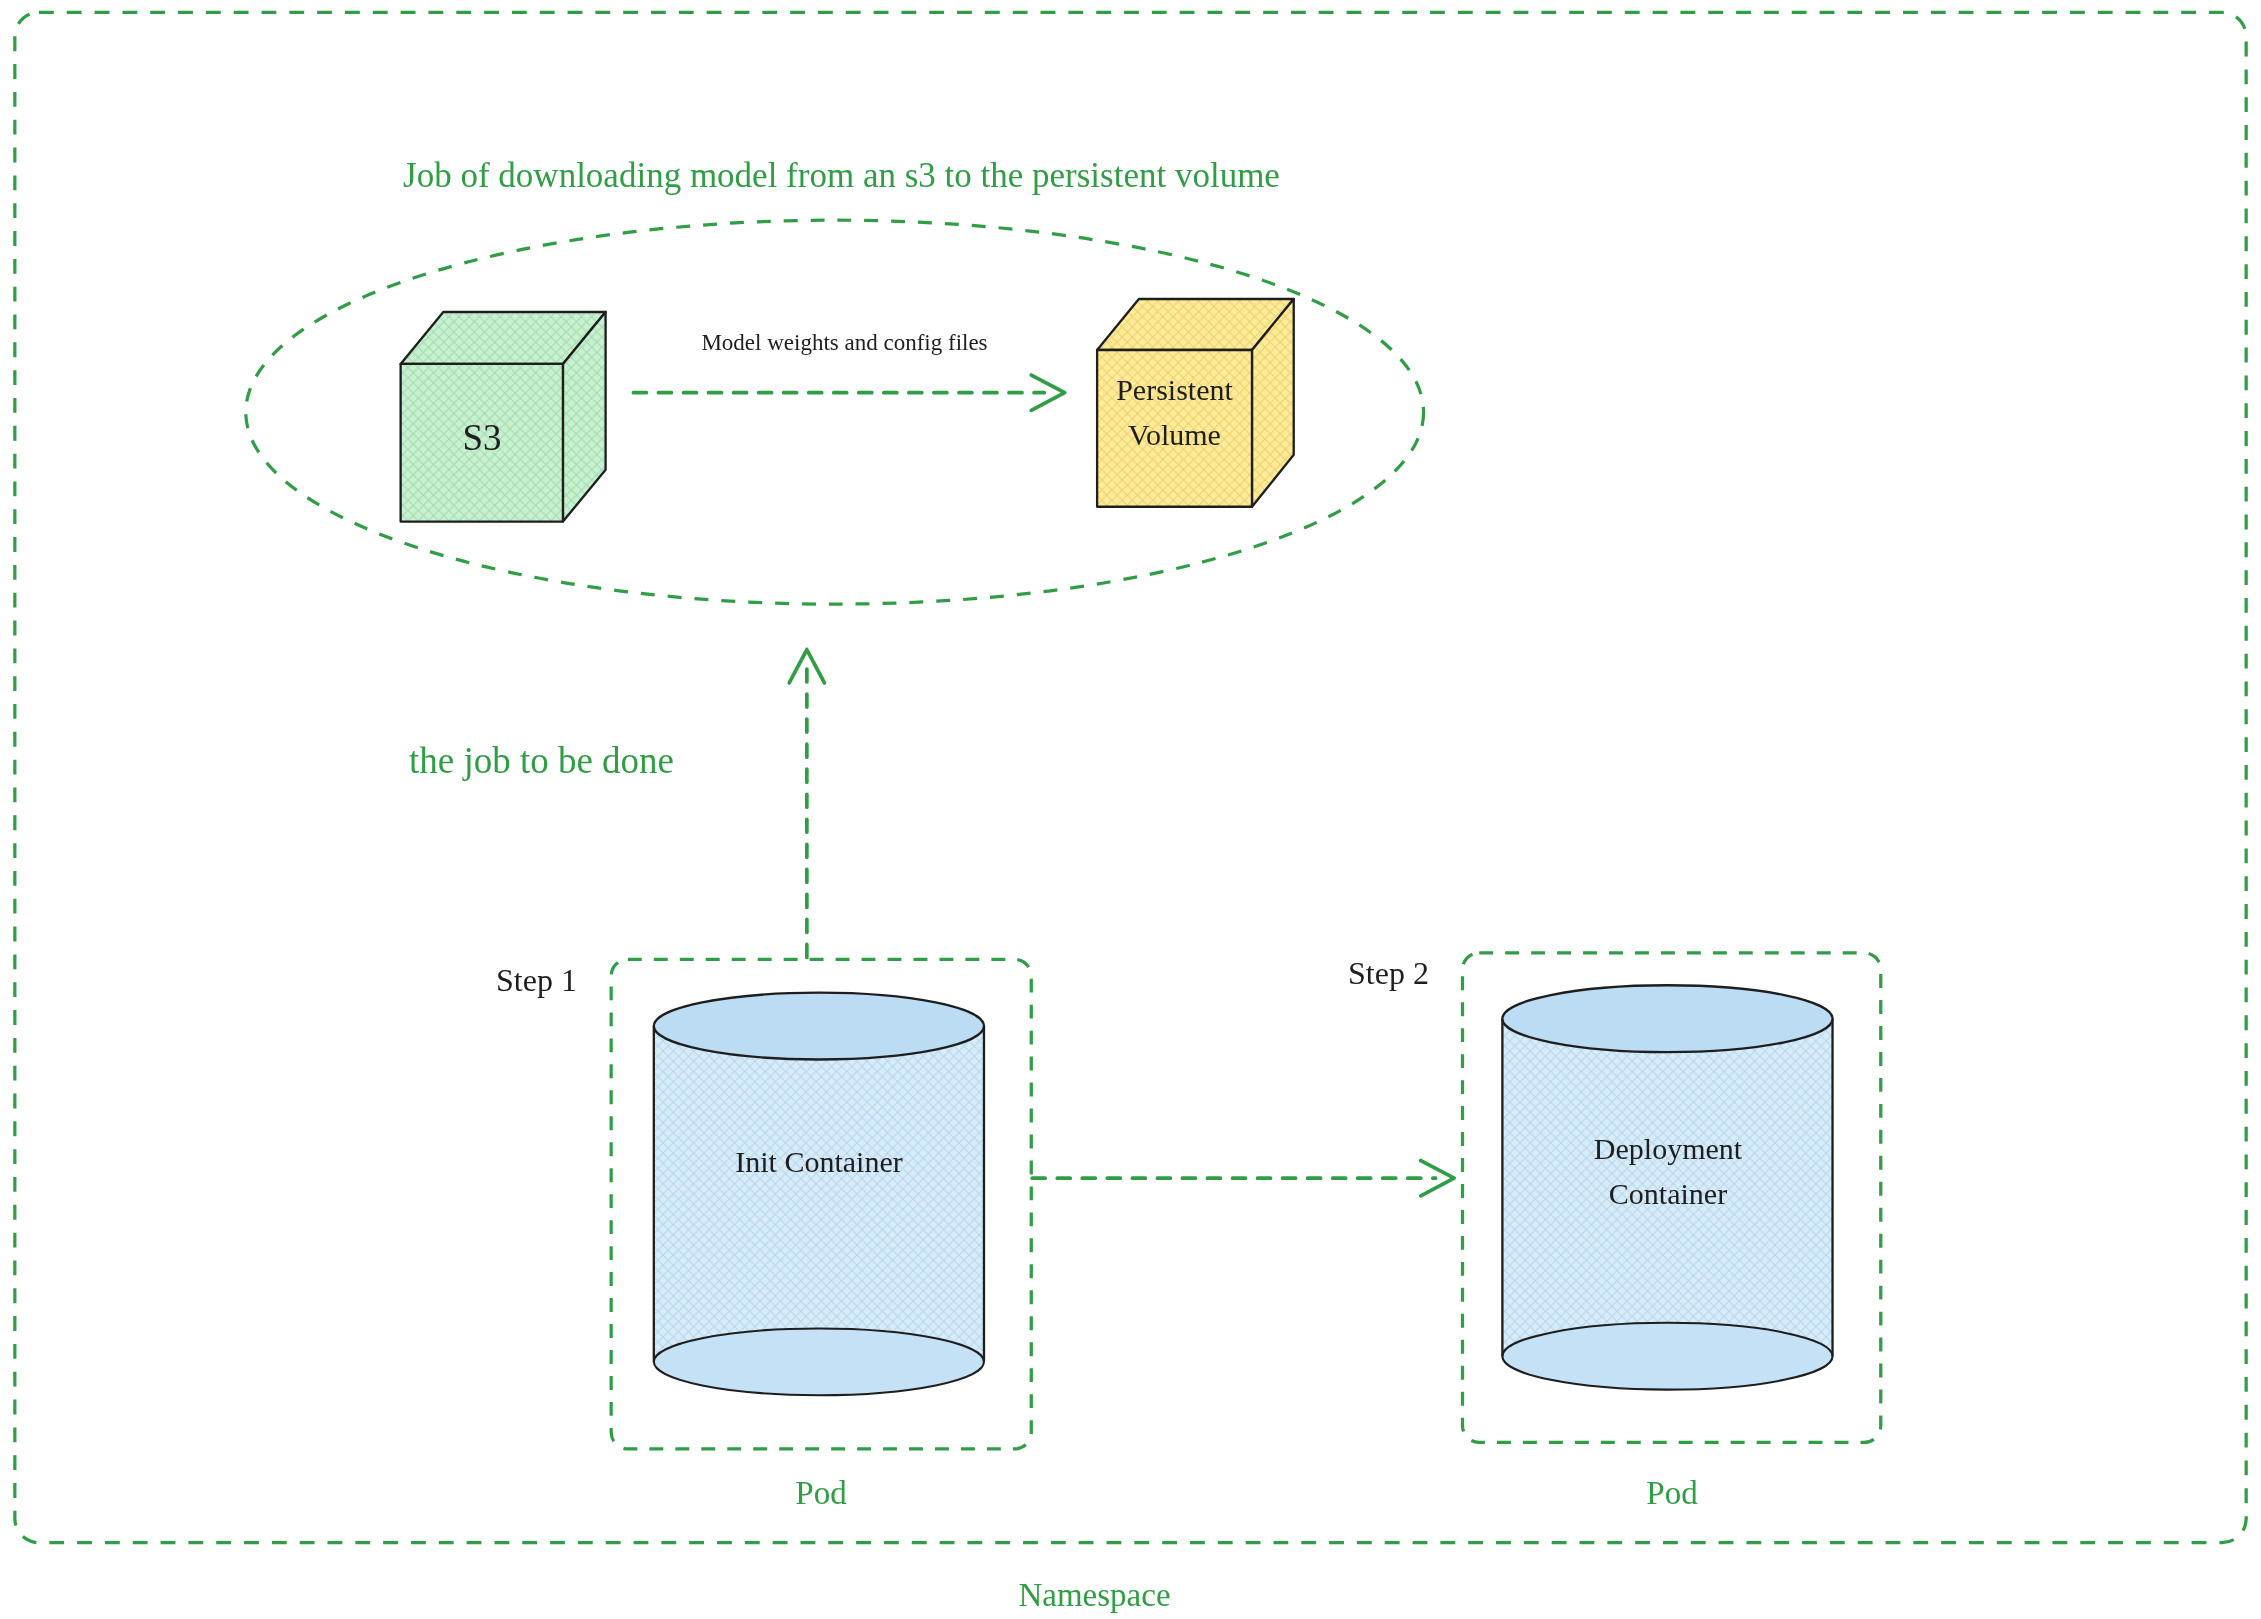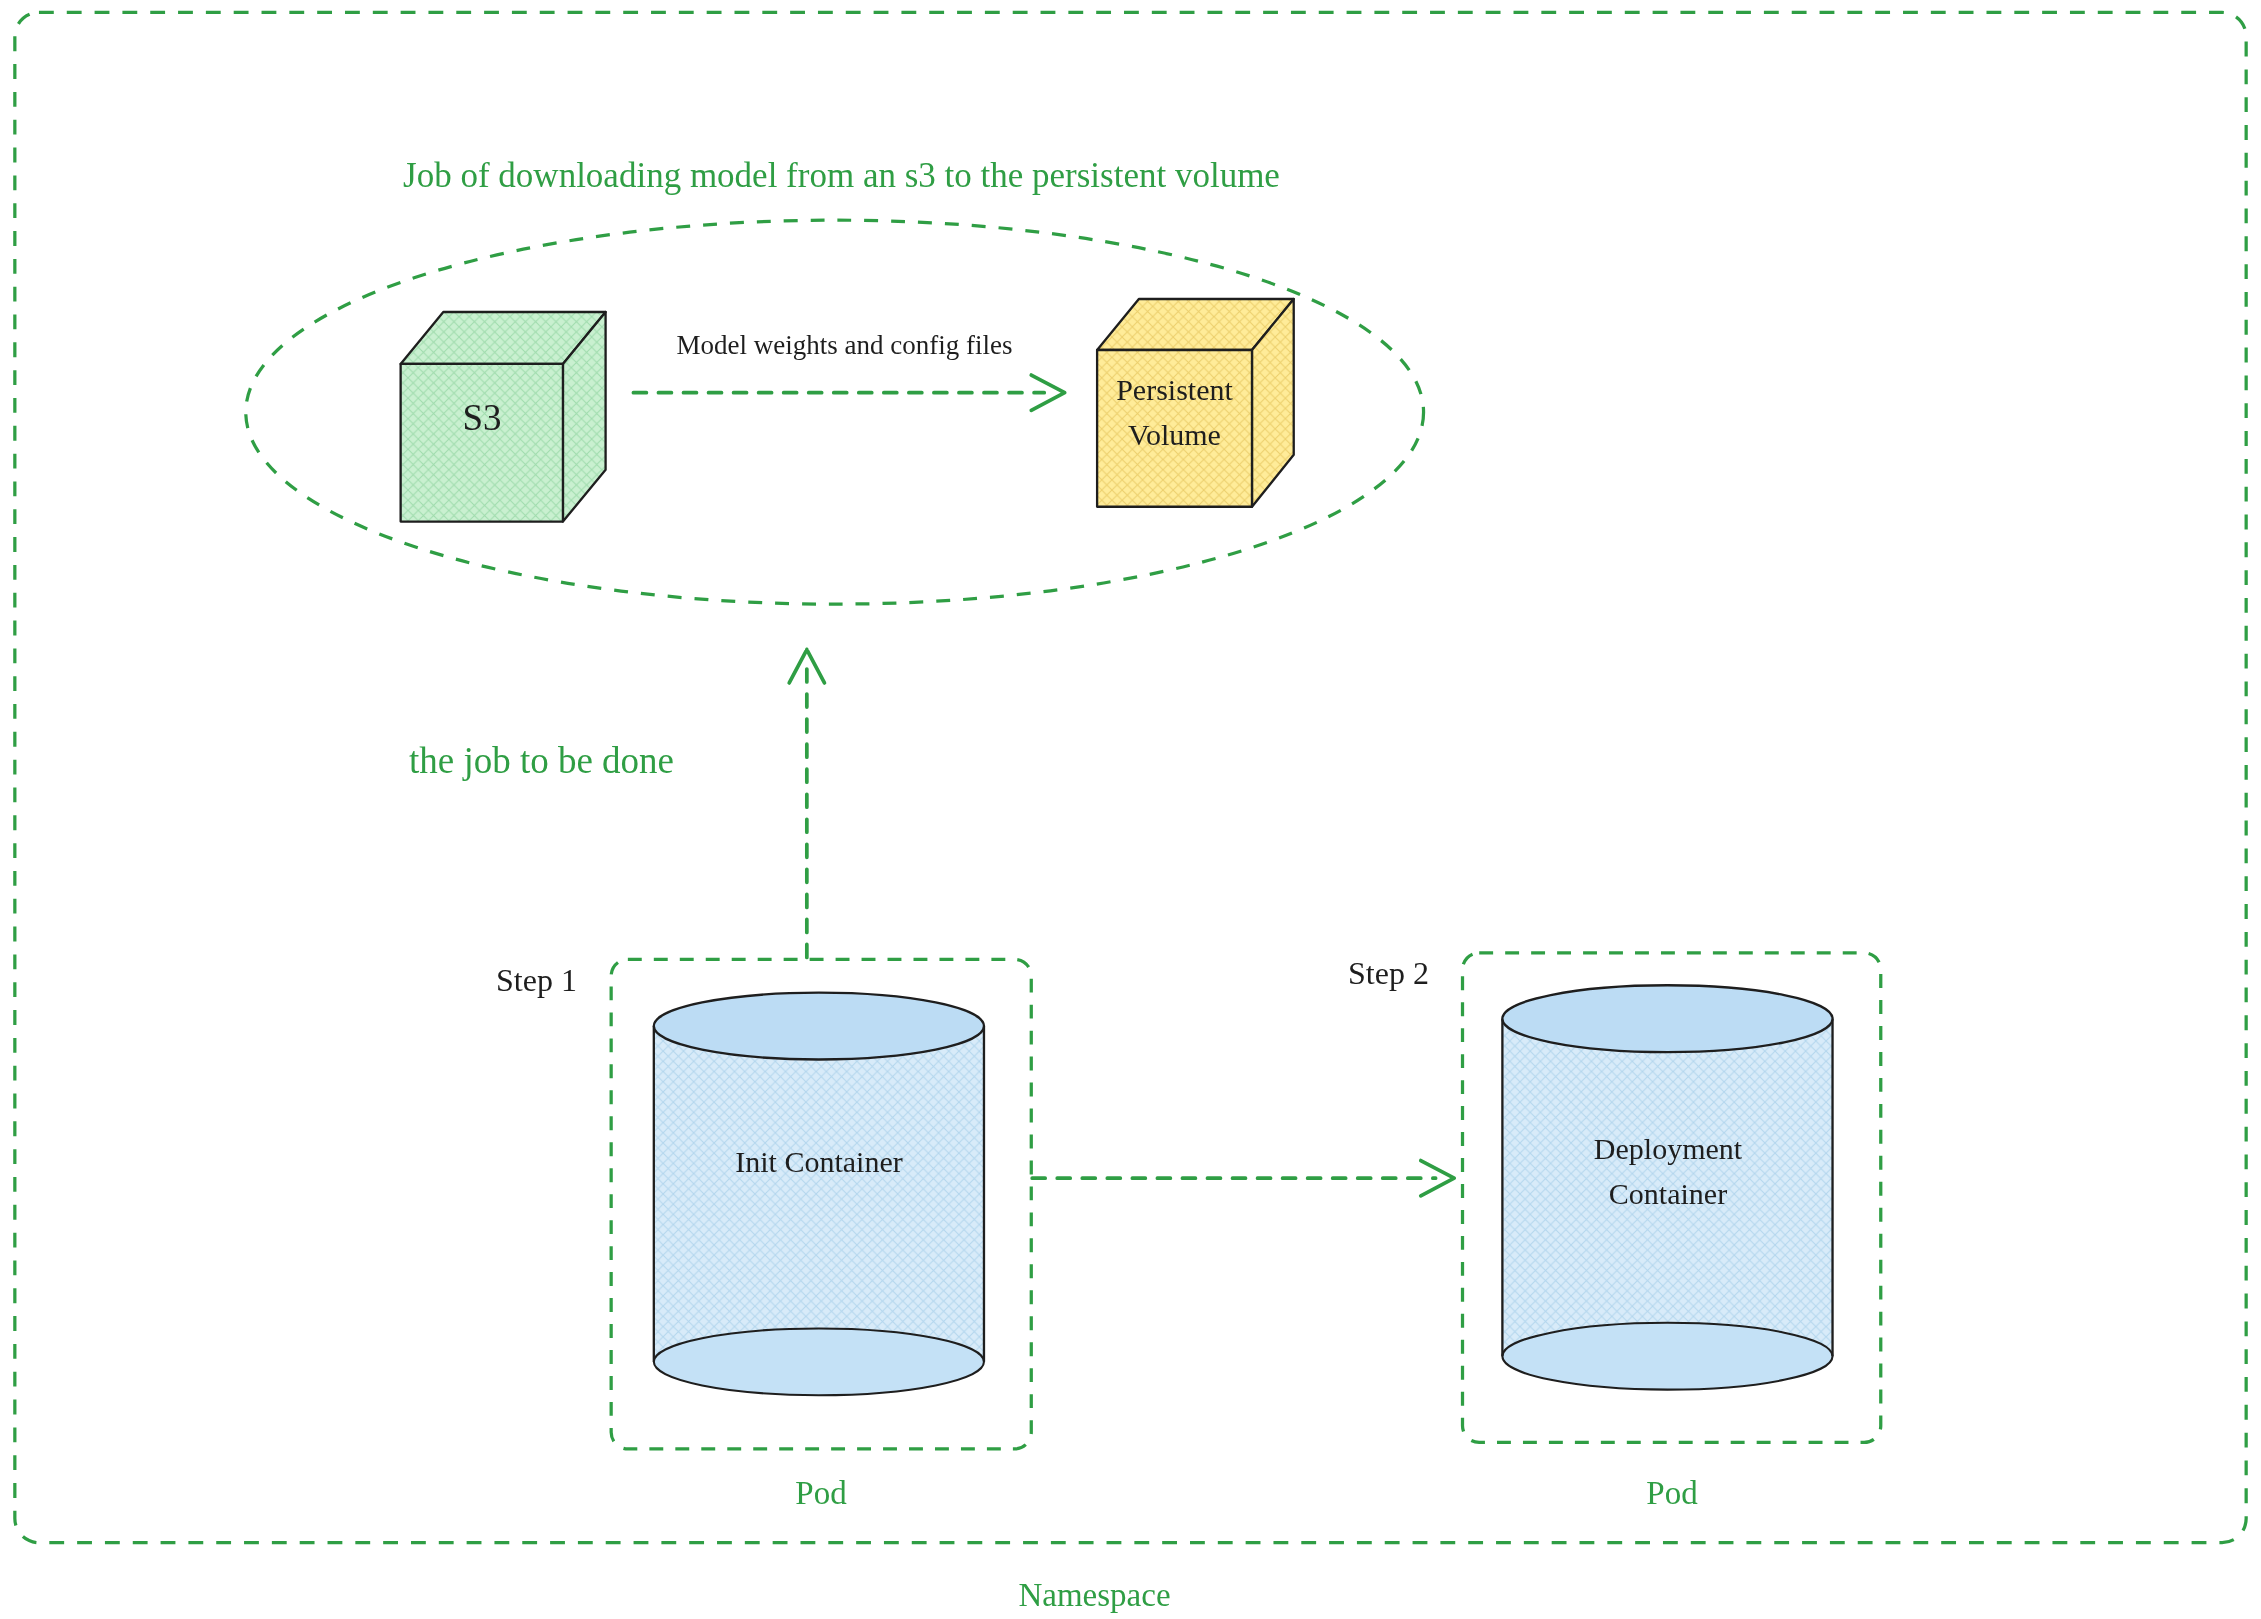--- a/index.html
+++ b/index.html
@@ -24,21 +24,21 @@
     position: absolute;
     color: #1e1e1e;
     text-align: center;
     white-space: nowrap;
   }
   .label .line { display: block; }
   .green { color: #2f9e44; }
   .title { font-size: 35px; }
   .shape-label { font-size: 37px; }
   .pv-label { font-size: 30px; line-height: 45px; white-space: normal; }
-  .arrow-label { font-size: 27px; text-align: center; }
+  .arrow-label { font-size: 23px; text-align: center; }
   .note { font-size: 37px; line-height: 50px; }
   .step-label { font-size: 32px; }
   .cyl-label { font-size: 30px; line-height: 45px; }
   .pod-label { font-size: 33px; }
   .ns-label { font-size: 33px; }
 </style>
 </head>
 <body>
 
 <div class="canvas">
@@ -104,21 +104,21 @@
     <g>
       <rect x="1620" y="1098" width="356" height="364" fill="url(#hatchBlue)"></rect>
       <ellipse cx="1798" cy="1462" rx="178" ry="36" fill="#c4e1f6" stroke="#1e1e1e" stroke-width="2.2"></ellipse>
       <path d="M1620,1098 L1620,1462 M1976,1098 L1976,1462" stroke="#1e1e1e" stroke-width="2.5" fill="none"></path>
       <ellipse cx="1798" cy="1098" rx="178" ry="36" fill="#bcdcf4" stroke="#1e1e1e" stroke-width="2.5"></ellipse>
     </g>
   </svg>
 
   <div class="label green title" style="left:243px; top:156px; width:1197px;">Job of downloading model from an s3 to the persistent volume</div>
 
-  <div class="label shape-label" style="left:401px; top:396px; width:162px;">S3</div>
+  <div class="label shape-label" style="left:401px; top:416px; width:162px;">S3</div>
 
   <div class="label arrow-label" style="left:566px; top:330px; width:557px;">Model weights and config files</div>
 
   <div class="label pv-label" style="left:1097px; top:367px; width:155px;">
     <span class="line">Persistent</span>
     <span class="line">Volume</span>
   </div>
 
   <div class="label green note" style="left:263px; top:736px; width:557px;">
     <span class="line">the job to be done</span>

